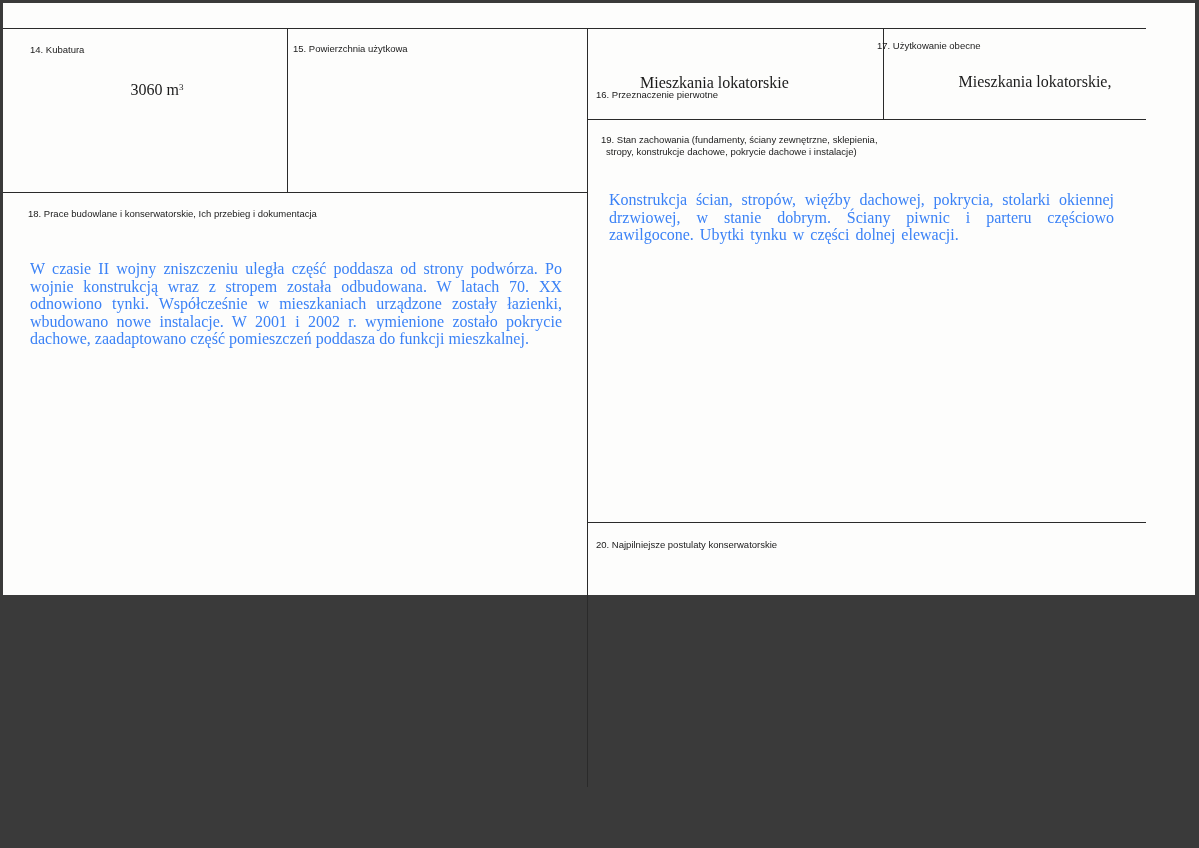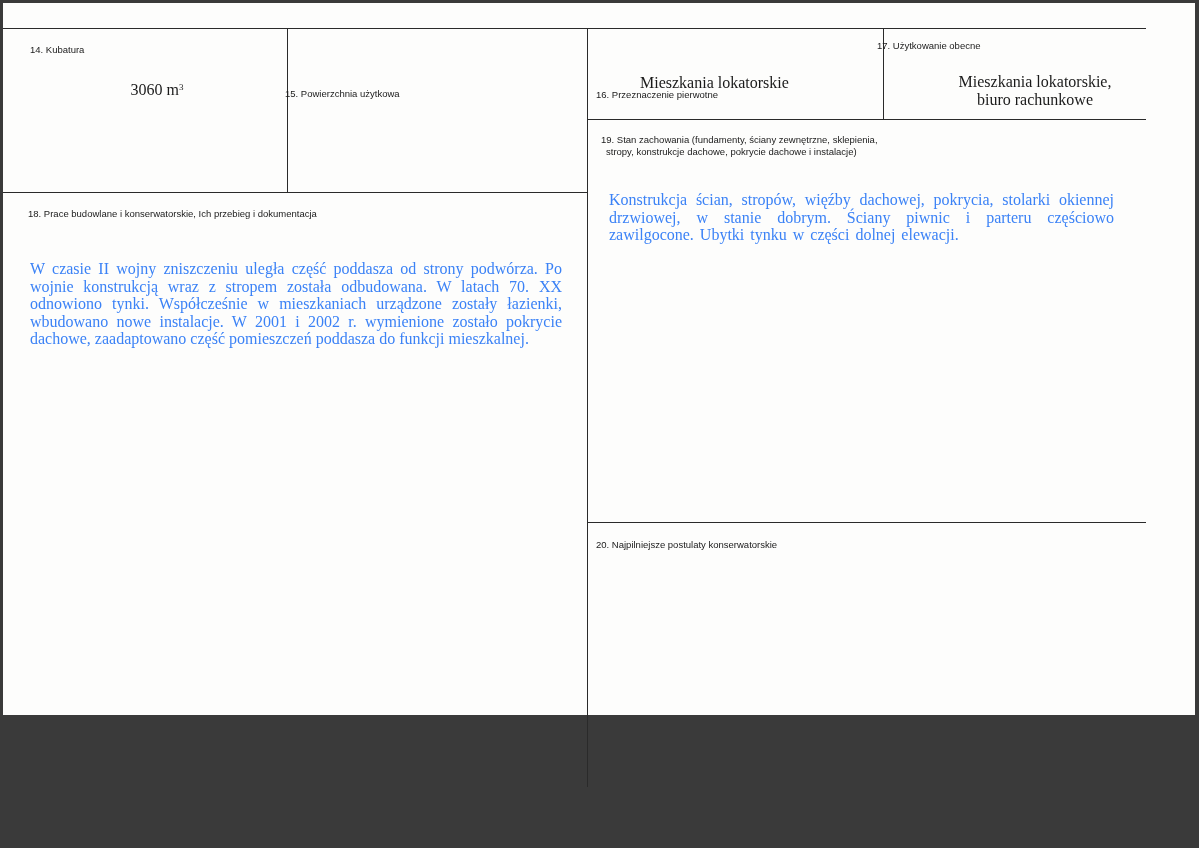--- a/index.html
+++ b/index.html
@@ -1,21 +1,21 @@
 <!DOCTYPE html>
 <html><head>
 <meta charset="utf-8">
 <style>
   html, body { margin: 0; padding: 0; }
   body {
     width: 1199px; height: 848px; position: relative; overflow: hidden;
     background: #3a3a3a;
   }
   .page {
-    position: absolute; left: 3px; top: 3px; width: 1192px; height: 712px;
+    position: absolute; left: 3px; top: 3px; width: 1192px; height: 592px;
     background: #fdfdfc;
   }
   .hline { position: absolute; height: 0; border-top: 1.4px solid #2a2a2a; }
   .vline { position: absolute; width: 0; border-left: 1.4px solid #2a2a2a; }
   .label {
     position: absolute; font-family: "Liberation Sans", sans-serif;
     font-size: 9.5px; color: #1a1a1a; line-height: 12px; white-space: nowrap;
   }
   .value {
     position: absolute; font-family: "Liberation Serif", serif;
@@ -40,29 +40,28 @@
   <div class="vline" style="left:880px; top:25px; height:91px;"></div>
   <div class="hline" style="left:0; top:189px; width:585px;"></div>
   <div class="hline" style="left:584px; top:116px; width:559px;"></div>
   <div class="hline" style="left:584px; top:519px; width:559px;"></div>
 
   <div class="label" style="left:27px; top:41px;">14. Kubatura</div>
   <div class="value centered" style="left:0; top:75px; width:284px;padding-left:12px;">
     <span>3060 m</span><sup>3</sup>
   </div>
 
-  <div class="label" style="left:282px; top:40px;margin-top:45px;">15. Powierzchnia użytkowa</div>
+  <div class="label" style="left:290px; top:40px;">15. Powierzchnia użytkowa</div>
 
   <div class="label" style="left:593px; top:38px;margin-top:48px;">16. Przeznaczenie pierwotne</div>
   <div class="value" style="left:637px; top:71px;">Mieszkania lokatorskie</div>
 
   <div class="label" style="left:874px; top:37px;">17. Użytkowanie obecne</div>
   <div class="value centered" style="left:880px; top:70px; width:240px;padding-left:32px;">
     <div>Mieszkania lokatorskie,</div>
-    <div>biuro rachunkowe</div>
   </div>
 
   <div class="label" style="left:598px; top:131px;">19. Stan zachowania (fundamenty, ściany zewnętrzne, sklepienia,</div>
   <div class="label" style="left:603px; top:143px;">stropy, konstrukcje dachowe, pokrycie dachowe i instalacje)</div>
   <div class="para" style="left:606px; top:188px; width:505px; word-spacing:2px;">Konstrukcja ścian, stropów, więźby dachowej, pokrycia, stolarki okiennej  drzwiowej, w stanie dobrym. Ściany piwnic i parteru częściowo zawilgocone. Ubytki tynku w części dolnej elewacji.</div>
 
   <div class="label" style="left:25px; top:205px;">18.  Prace budowlane i konserwatorskie, Ich przebieg i dokumentacja</div>
   <div class="para" style="left:27px; top:257px; width:532px;">W czasie II wojny zniszczeniu uległa część poddasza od strony podwórza. Po wojnie konstrukcją wraz z stropem została odbudowana. W latach 70. XX odnowiono tynki. Współcześnie w mieszkaniach urządzone zostały łazienki, wbudowano nowe instalacje. W 2001 i 2002 r. wymienione zostało pokrycie dachowe, zaadaptowano część pomieszczeń poddasza do funkcji mieszkalnej.</div>
 
   <div class="label" style="left:593px; top:536px;">20. Najpilniejsze postulaty konserwatorskie</div>

